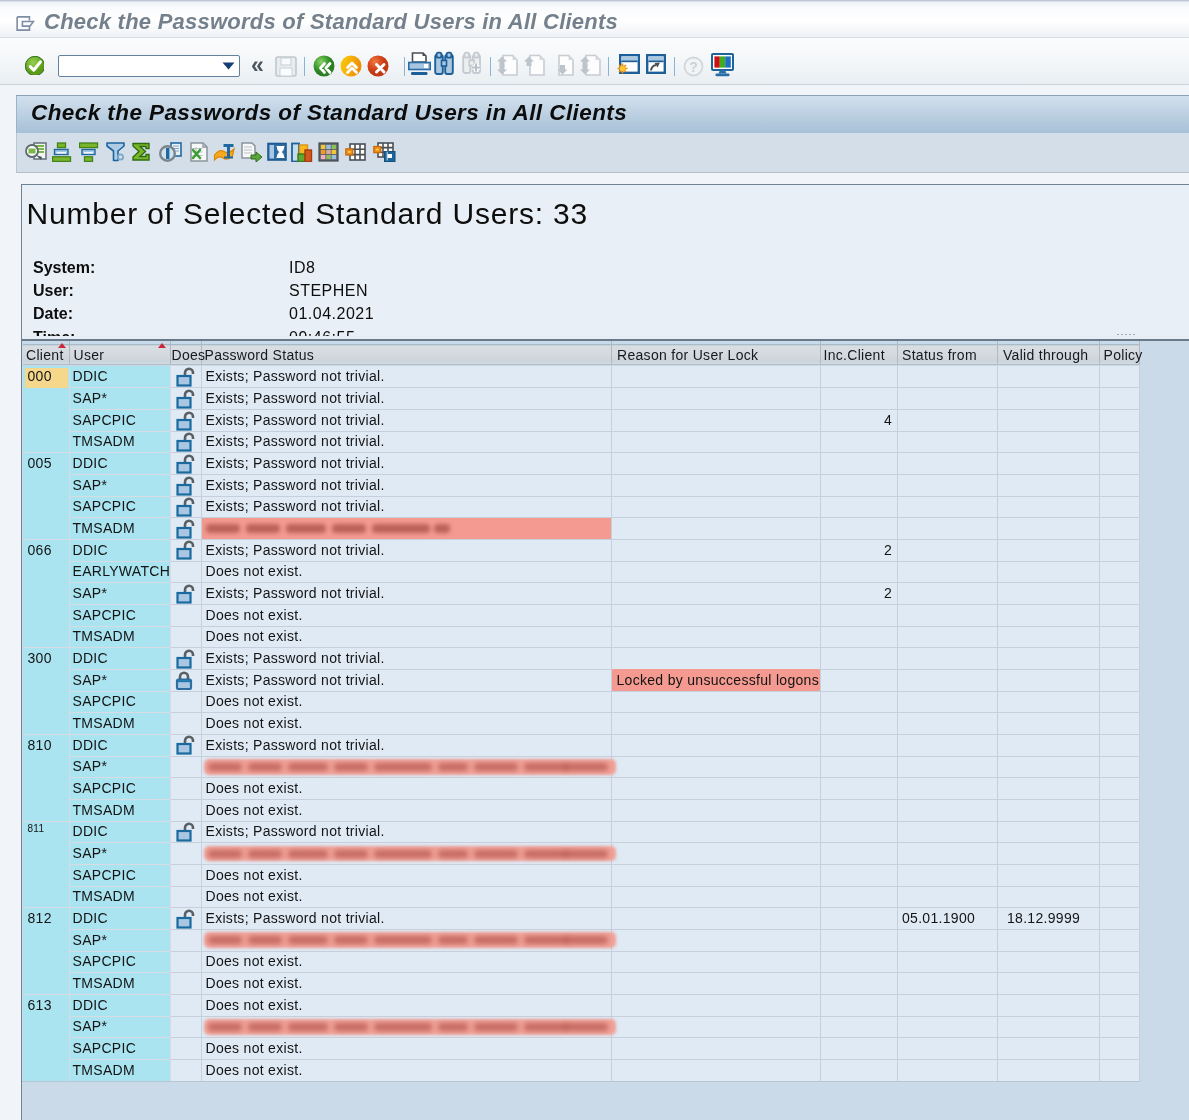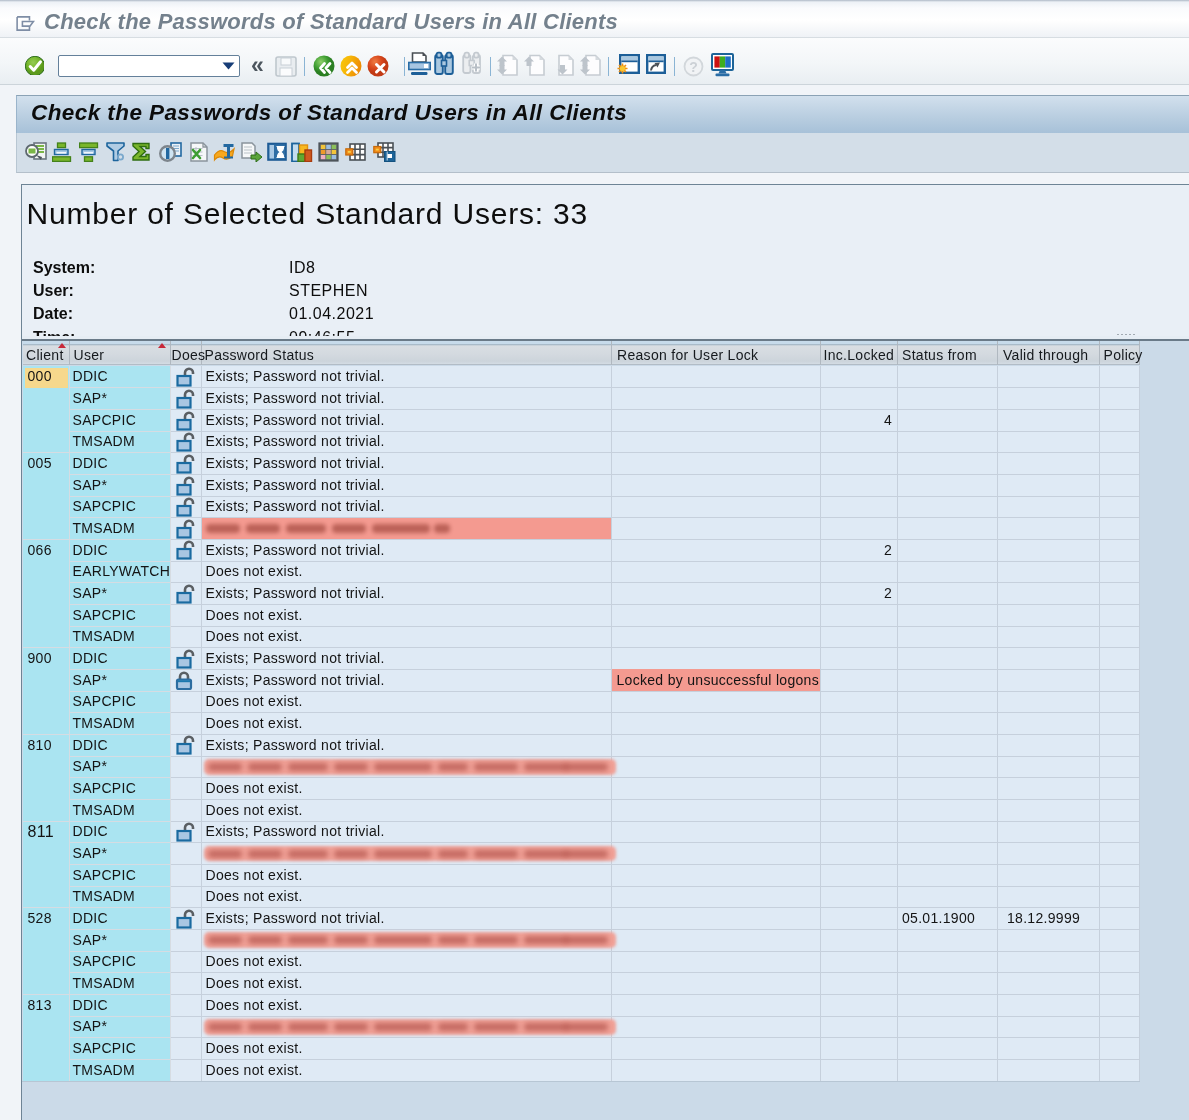--- a/index.html
+++ b/index.html
@@ -264,21 +264,21 @@
 <div class="abs" style="left:820px;top:340.5px;width:1px;height:24px;background:#b0b8c0;"></div>
 <div class="abs" style="left:897px;top:340.5px;width:1px;height:24px;background:#b0b8c0;"></div>
 <div class="abs" style="left:997px;top:340.5px;width:1px;height:24px;background:#b0b8c0;"></div>
 <div class="abs" style="left:1099px;top:340.5px;width:1px;height:24px;background:#b0b8c0;"></div>
 <div class="abs" style="left:1139px;top:340.5px;width:1px;height:24px;background:#b0b8c0;"></div>
 <div class="abs" style="left:26px;top:346.5px;font-size:14px;letter-spacing:0.3px;color:#15191d;">Client</div>
 <div class="abs" style="left:73.5px;top:346.5px;font-size:14px;letter-spacing:0.3px;color:#15191d;">User</div>
 <div class="abs" style="left:171.5px;top:346.5px;font-size:14px;letter-spacing:0.3px;color:#15191d;">Does</div>
 <div class="abs" style="left:204.5px;top:346.5px;font-size:14px;letter-spacing:0.3px;color:#15191d;">Password Status</div>
 <div class="abs" style="left:617px;top:346.5px;font-size:14px;letter-spacing:0.3px;color:#15191d;">Reason for User Lock</div>
-<div class="abs" style="left:823.5px;top:346.5px;font-size:14px;letter-spacing:0.3px;color:#15191d;">Inc.Locked</div>
+<div class="abs" style="left:823.5px;top:346.5px;font-size:14px;letter-spacing:0.3px;color:#15191d;">Inc.Client</div>
 <div class="abs" style="left:902px;top:346.5px;font-size:14px;letter-spacing:0.3px;color:#15191d;">Status from</div>
 <div class="abs" style="left:1003px;top:346.5px;font-size:14px;letter-spacing:0.3px;color:#15191d;">Valid through</div>
 <div class="abs" style="left:1103.5px;top:346.5px;font-size:14px;letter-spacing:0.3px;color:#15191d;">Policy</div>
 <svg class="abs" style="left:57.5px;top:343px;" width="8" height="5" viewBox="0 0 8 5">
     <path d="M4 0 L8 5 H0 z" fill="#c8293a"></path>
   </svg>
 <svg class="abs" style="left:157.5px;top:343px;" width="8" height="5" viewBox="0 0 8 5">
     <path d="M4 0 L8 5 H0 z" fill="#c8293a"></path>
   </svg>
 <div class="abs" style="left:23px;top:366.2px;width:1117px;height:714.78px;background:#dfeaf5;"></div>
@@ -436,21 +436,21 @@
 <svg class="abs" style="left:173px;top:583.8px;" width="22" height="20" viewBox="0 0 22 20">
 <path d="M12 8 v-2.2 a4 4 0 0 1 8 0 V7" fill="none" stroke="#5a5f63" stroke-width="2.6"></path>
 <rect x="4.5" y="9" width="13" height="9.5" fill="#a9c6e2" stroke="#1a6aa0" stroke-width="2.2"></rect>
 </svg>
 <div class="abs" style="left:205.5px;top:585.0px;font-size:14px;letter-spacing:0.3px;color:#141414;">Exists; Password not trivial.</div>
 <div class="abs" style="left:821px;top:585.0px;width:71px;text-align:right;font-size:14px;letter-spacing:0.3px;color:#141414;">2</div>
 <div class="abs" style="left:72.5px;top:606.6600000000001px;font-size:14px;letter-spacing:0.3px;color:#141414;">SAPCPIC</div>
 <div class="abs" style="left:205.5px;top:606.6600000000001px;font-size:14px;letter-spacing:0.3px;color:#141414;">Does not exist.</div>
 <div class="abs" style="left:72.5px;top:628.32px;font-size:14px;letter-spacing:0.3px;color:#141414;">TMSADM</div>
 <div class="abs" style="left:205.5px;top:628.32px;font-size:14px;letter-spacing:0.3px;color:#141414;">Does not exist.</div>
-<div class="abs" style="left:27.5px;top:649.98px;font-size:14px;letter-spacing:0.3px;color:#141414;">900</div>
+<div class="abs" style="left:27.5px;top:649.98px;font-size:14px;letter-spacing:0.3px;color:#141414;">300</div>
 <div class="abs" style="left:72.5px;top:649.98px;font-size:14px;letter-spacing:0.3px;color:#141414;">DDIC</div>
 <svg class="abs" style="left:173px;top:648.78px;" width="22" height="20" viewBox="0 0 22 20">
 <path d="M12 8 v-2.2 a4 4 0 0 1 8 0 V7" fill="none" stroke="#5a5f63" stroke-width="2.6"></path>
 <rect x="4.5" y="9" width="13" height="9.5" fill="#a9c6e2" stroke="#1a6aa0" stroke-width="2.2"></rect>
 </svg>
 <div class="abs" style="left:205.5px;top:649.98px;font-size:14px;letter-spacing:0.3px;color:#141414;">Exists; Password not trivial.</div>
 <div class="abs" style="left:72.5px;top:671.6400000000001px;font-size:14px;letter-spacing:0.3px;color:#141414;">SAP*</div>
 <svg class="abs" style="left:173px;top:670.44px;" width="22" height="20" viewBox="0 0 22 20">
 <path d="M7 10 v-3.2 a4 4 0 0 1 8 0 V10" fill="none" stroke="#5a5f63" stroke-width="2.6"></path>
 <rect x="4" y="9.5" width="14" height="9.5" rx="1.5" fill="#a9c6e2" stroke="#2d6da0" stroke-width="2.2"></rect>
@@ -478,21 +478,21 @@
 <div class="abs" style="left:334px;top:763.0799999999999px;width:34px;height:8px;background:#b05048;filter:blur(2.4px);border-radius:4px;opacity:0.65;"></div>
 <div class="abs" style="left:374px;top:763.0799999999999px;width:58px;height:8px;background:#b05048;filter:blur(2.4px);border-radius:4px;opacity:0.65;"></div>
 <div class="abs" style="left:438px;top:763.0799999999999px;width:30px;height:8px;background:#b05048;filter:blur(2.4px);border-radius:4px;opacity:0.65;"></div>
 <div class="abs" style="left:474px;top:763.0799999999999px;width:44px;height:8px;background:#b05048;filter:blur(2.4px);border-radius:4px;opacity:0.65;"></div>
 <div class="abs" style="left:524px;top:763.0799999999999px;width:44px;height:8px;background:#b05048;filter:blur(2.4px);border-radius:4px;opacity:0.65;"></div>
 <div class="abs" style="left:564px;top:763.0799999999999px;width:44px;height:8px;background:#b05048;filter:blur(2.4px);border-radius:4px;opacity:0.65;"></div>
 <div class="abs" style="left:72.5px;top:779.94px;font-size:14px;letter-spacing:0.3px;color:#141414;">SAPCPIC</div>
 <div class="abs" style="left:205.5px;top:779.94px;font-size:14px;letter-spacing:0.3px;color:#141414;">Does not exist.</div>
 <div class="abs" style="left:72.5px;top:801.6px;font-size:14px;letter-spacing:0.3px;color:#141414;">TMSADM</div>
 <div class="abs" style="left:205.5px;top:801.6px;font-size:14px;letter-spacing:0.3px;color:#141414;">Does not exist.</div>
-<div class="abs" style="left:27.5px;top:823.26px;font-size:16px;letter-spacing:0.3px;color:#141414;">811</div>
+<div class="abs" style="left:27.5px;top:823.26px;font-size:10px;letter-spacing:0.3px;color:#141414;">811</div>
 <div class="abs" style="left:72.5px;top:823.26px;font-size:14px;letter-spacing:0.3px;color:#141414;">DDIC</div>
 <svg class="abs" style="left:173px;top:822.06px;" width="22" height="20" viewBox="0 0 22 20">
 <path d="M12 8 v-2.2 a4 4 0 0 1 8 0 V7" fill="none" stroke="#5a5f63" stroke-width="2.6"></path>
 <rect x="4.5" y="9" width="13" height="9.5" fill="#a9c6e2" stroke="#1a6aa0" stroke-width="2.2"></rect>
 </svg>
 <div class="abs" style="left:205.5px;top:823.26px;font-size:14px;letter-spacing:0.3px;color:#141414;">Exists; Password not trivial.</div>
 <div class="abs" style="left:72.5px;top:844.9200000000001px;font-size:14px;letter-spacing:0.3px;color:#141414;">SAP*</div>
 <div class="abs" style="left:204px;top:845.72px;width:412px;height:15.5px;background:#f0a096;filter:blur(1.8px);border-radius:5px;"></div>
 <div class="abs" style="left:208px;top:849.72px;width:34px;height:8px;background:#b05048;filter:blur(2.4px);border-radius:4px;opacity:0.65;"></div>
 <div class="abs" style="left:248px;top:849.72px;width:34px;height:8px;background:#b05048;filter:blur(2.4px);border-radius:4px;opacity:0.65;"></div>
@@ -500,21 +500,21 @@
 <div class="abs" style="left:334px;top:849.72px;width:34px;height:8px;background:#b05048;filter:blur(2.4px);border-radius:4px;opacity:0.65;"></div>
 <div class="abs" style="left:374px;top:849.72px;width:58px;height:8px;background:#b05048;filter:blur(2.4px);border-radius:4px;opacity:0.65;"></div>
 <div class="abs" style="left:438px;top:849.72px;width:30px;height:8px;background:#b05048;filter:blur(2.4px);border-radius:4px;opacity:0.65;"></div>
 <div class="abs" style="left:474px;top:849.72px;width:44px;height:8px;background:#b05048;filter:blur(2.4px);border-radius:4px;opacity:0.65;"></div>
 <div class="abs" style="left:524px;top:849.72px;width:44px;height:8px;background:#b05048;filter:blur(2.4px);border-radius:4px;opacity:0.65;"></div>
 <div class="abs" style="left:564px;top:849.72px;width:44px;height:8px;background:#b05048;filter:blur(2.4px);border-radius:4px;opacity:0.65;"></div>
 <div class="abs" style="left:72.5px;top:866.58px;font-size:14px;letter-spacing:0.3px;color:#141414;">SAPCPIC</div>
 <div class="abs" style="left:205.5px;top:866.58px;font-size:14px;letter-spacing:0.3px;color:#141414;">Does not exist.</div>
 <div class="abs" style="left:72.5px;top:888.24px;font-size:14px;letter-spacing:0.3px;color:#141414;">TMSADM</div>
 <div class="abs" style="left:205.5px;top:888.24px;font-size:14px;letter-spacing:0.3px;color:#141414;">Does not exist.</div>
-<div class="abs" style="left:27.5px;top:909.9000000000001px;font-size:14px;letter-spacing:0.3px;color:#141414;">528</div>
+<div class="abs" style="left:27.5px;top:909.9000000000001px;font-size:14px;letter-spacing:0.3px;color:#141414;">812</div>
 <div class="abs" style="left:72.5px;top:909.9000000000001px;font-size:14px;letter-spacing:0.3px;color:#141414;">DDIC</div>
 <svg class="abs" style="left:173px;top:908.7px;" width="22" height="20" viewBox="0 0 22 20">
 <path d="M12 8 v-2.2 a4 4 0 0 1 8 0 V7" fill="none" stroke="#5a5f63" stroke-width="2.6"></path>
 <rect x="4.5" y="9" width="13" height="9.5" fill="#a9c6e2" stroke="#1a6aa0" stroke-width="2.2"></rect>
 </svg>
 <div class="abs" style="left:205.5px;top:909.9000000000001px;font-size:14px;letter-spacing:0.3px;color:#141414;">Exists; Password not trivial.</div>
 <div class="abs" style="left:902px;top:909.9000000000001px;font-size:14px;letter-spacing:0.3px;color:#141414;">05.01.1900</div>
 <div class="abs" style="left:1007px;top:909.9000000000001px;font-size:14px;letter-spacing:0.3px;color:#141414;">18.12.9999</div>
 <div class="abs" style="left:72.5px;top:931.56px;font-size:14px;letter-spacing:0.3px;color:#141414;">SAP*</div>
 <div class="abs" style="left:204px;top:932.3599999999999px;width:412px;height:15.5px;background:#f0a096;filter:blur(1.8px);border-radius:5px;"></div>
@@ -524,21 +524,21 @@
 <div class="abs" style="left:334px;top:936.3599999999999px;width:34px;height:8px;background:#b05048;filter:blur(2.4px);border-radius:4px;opacity:0.65;"></div>
 <div class="abs" style="left:374px;top:936.3599999999999px;width:58px;height:8px;background:#b05048;filter:blur(2.4px);border-radius:4px;opacity:0.65;"></div>
 <div class="abs" style="left:438px;top:936.3599999999999px;width:30px;height:8px;background:#b05048;filter:blur(2.4px);border-radius:4px;opacity:0.65;"></div>
 <div class="abs" style="left:474px;top:936.3599999999999px;width:44px;height:8px;background:#b05048;filter:blur(2.4px);border-radius:4px;opacity:0.65;"></div>
 <div class="abs" style="left:524px;top:936.3599999999999px;width:44px;height:8px;background:#b05048;filter:blur(2.4px);border-radius:4px;opacity:0.65;"></div>
 <div class="abs" style="left:564px;top:936.3599999999999px;width:44px;height:8px;background:#b05048;filter:blur(2.4px);border-radius:4px;opacity:0.65;"></div>
 <div class="abs" style="left:72.5px;top:953.22px;font-size:14px;letter-spacing:0.3px;color:#141414;">SAPCPIC</div>
 <div class="abs" style="left:205.5px;top:953.22px;font-size:14px;letter-spacing:0.3px;color:#141414;">Does not exist.</div>
 <div class="abs" style="left:72.5px;top:974.8800000000001px;font-size:14px;letter-spacing:0.3px;color:#141414;">TMSADM</div>
 <div class="abs" style="left:205.5px;top:974.8800000000001px;font-size:14px;letter-spacing:0.3px;color:#141414;">Does not exist.</div>
-<div class="abs" style="left:27.5px;top:996.54px;font-size:14px;letter-spacing:0.3px;color:#141414;">813</div>
+<div class="abs" style="left:27.5px;top:996.54px;font-size:14px;letter-spacing:0.3px;color:#141414;">613</div>
 <div class="abs" style="left:72.5px;top:996.54px;font-size:14px;letter-spacing:0.3px;color:#141414;">DDIC</div>
 <div class="abs" style="left:205.5px;top:996.54px;font-size:14px;letter-spacing:0.3px;color:#141414;">Does not exist.</div>
 <div class="abs" style="left:72.5px;top:1018.2px;font-size:14px;letter-spacing:0.3px;color:#141414;">SAP*</div>
 <div class="abs" style="left:204px;top:1019.0px;width:412px;height:15.5px;background:#f0a096;filter:blur(1.8px);border-radius:5px;"></div>
 <div class="abs" style="left:208px;top:1023.0px;width:34px;height:8px;background:#b05048;filter:blur(2.4px);border-radius:4px;opacity:0.65;"></div>
 <div class="abs" style="left:248px;top:1023.0px;width:34px;height:8px;background:#b05048;filter:blur(2.4px);border-radius:4px;opacity:0.65;"></div>
 <div class="abs" style="left:288px;top:1023.0px;width:40px;height:8px;background:#b05048;filter:blur(2.4px);border-radius:4px;opacity:0.65;"></div>
 <div class="abs" style="left:334px;top:1023.0px;width:34px;height:8px;background:#b05048;filter:blur(2.4px);border-radius:4px;opacity:0.65;"></div>
 <div class="abs" style="left:374px;top:1023.0px;width:58px;height:8px;background:#b05048;filter:blur(2.4px);border-radius:4px;opacity:0.65;"></div>
 <div class="abs" style="left:438px;top:1023.0px;width:30px;height:8px;background:#b05048;filter:blur(2.4px);border-radius:4px;opacity:0.65;"></div>

